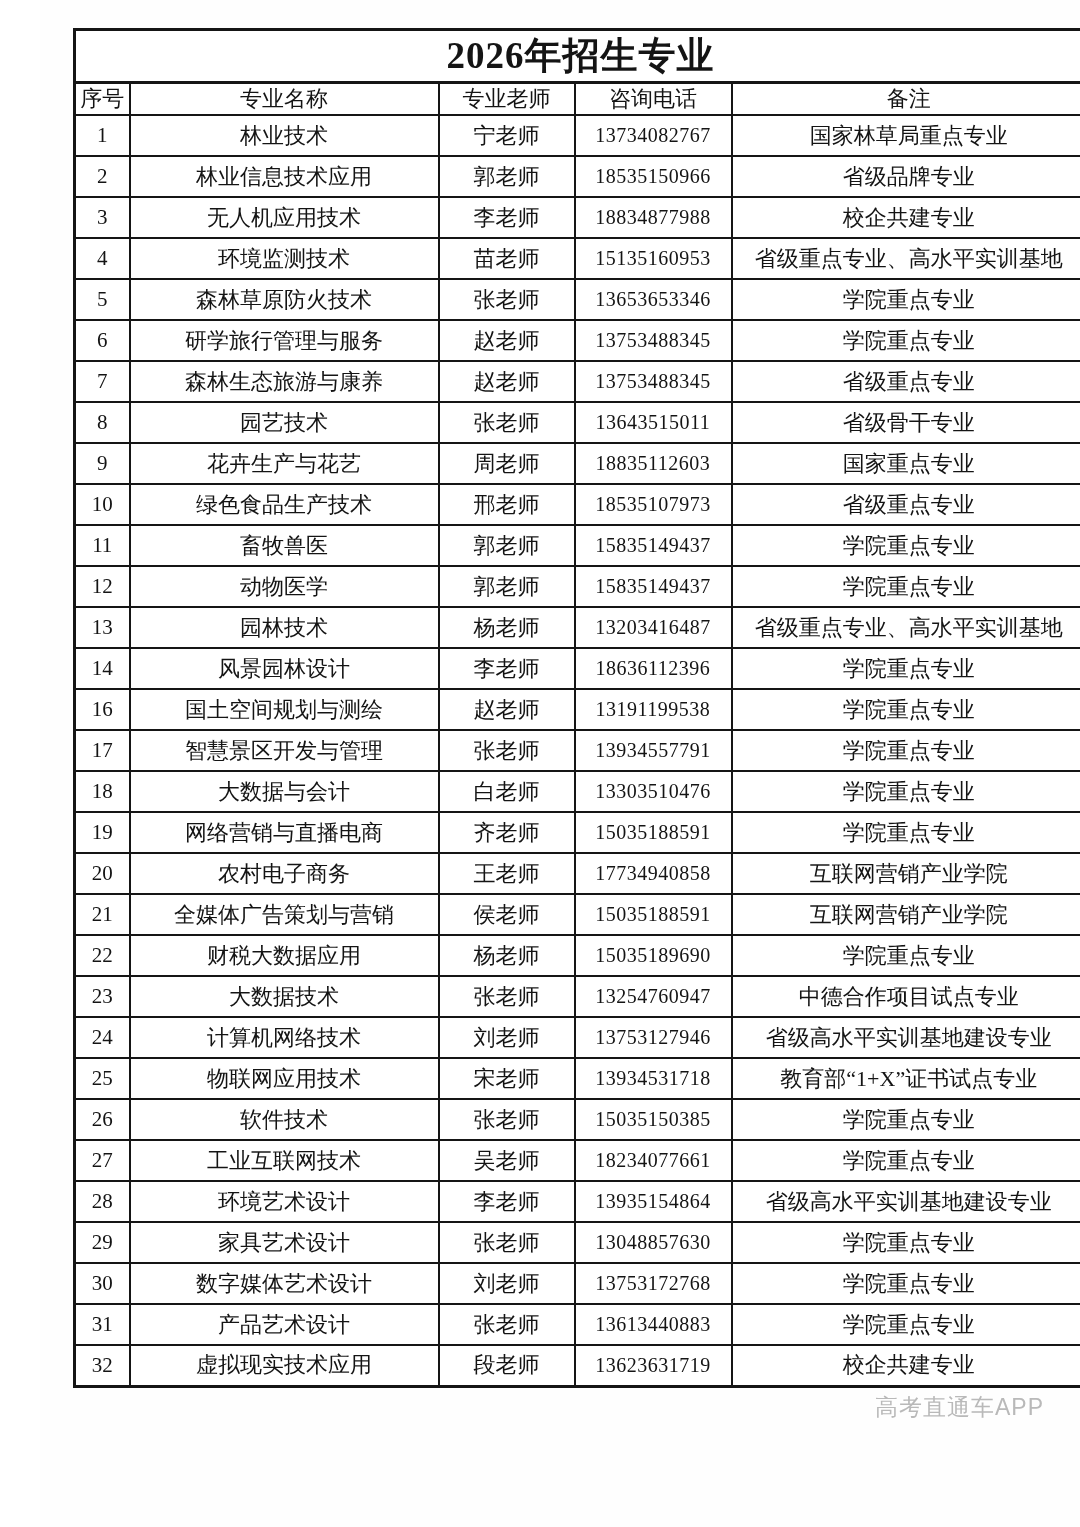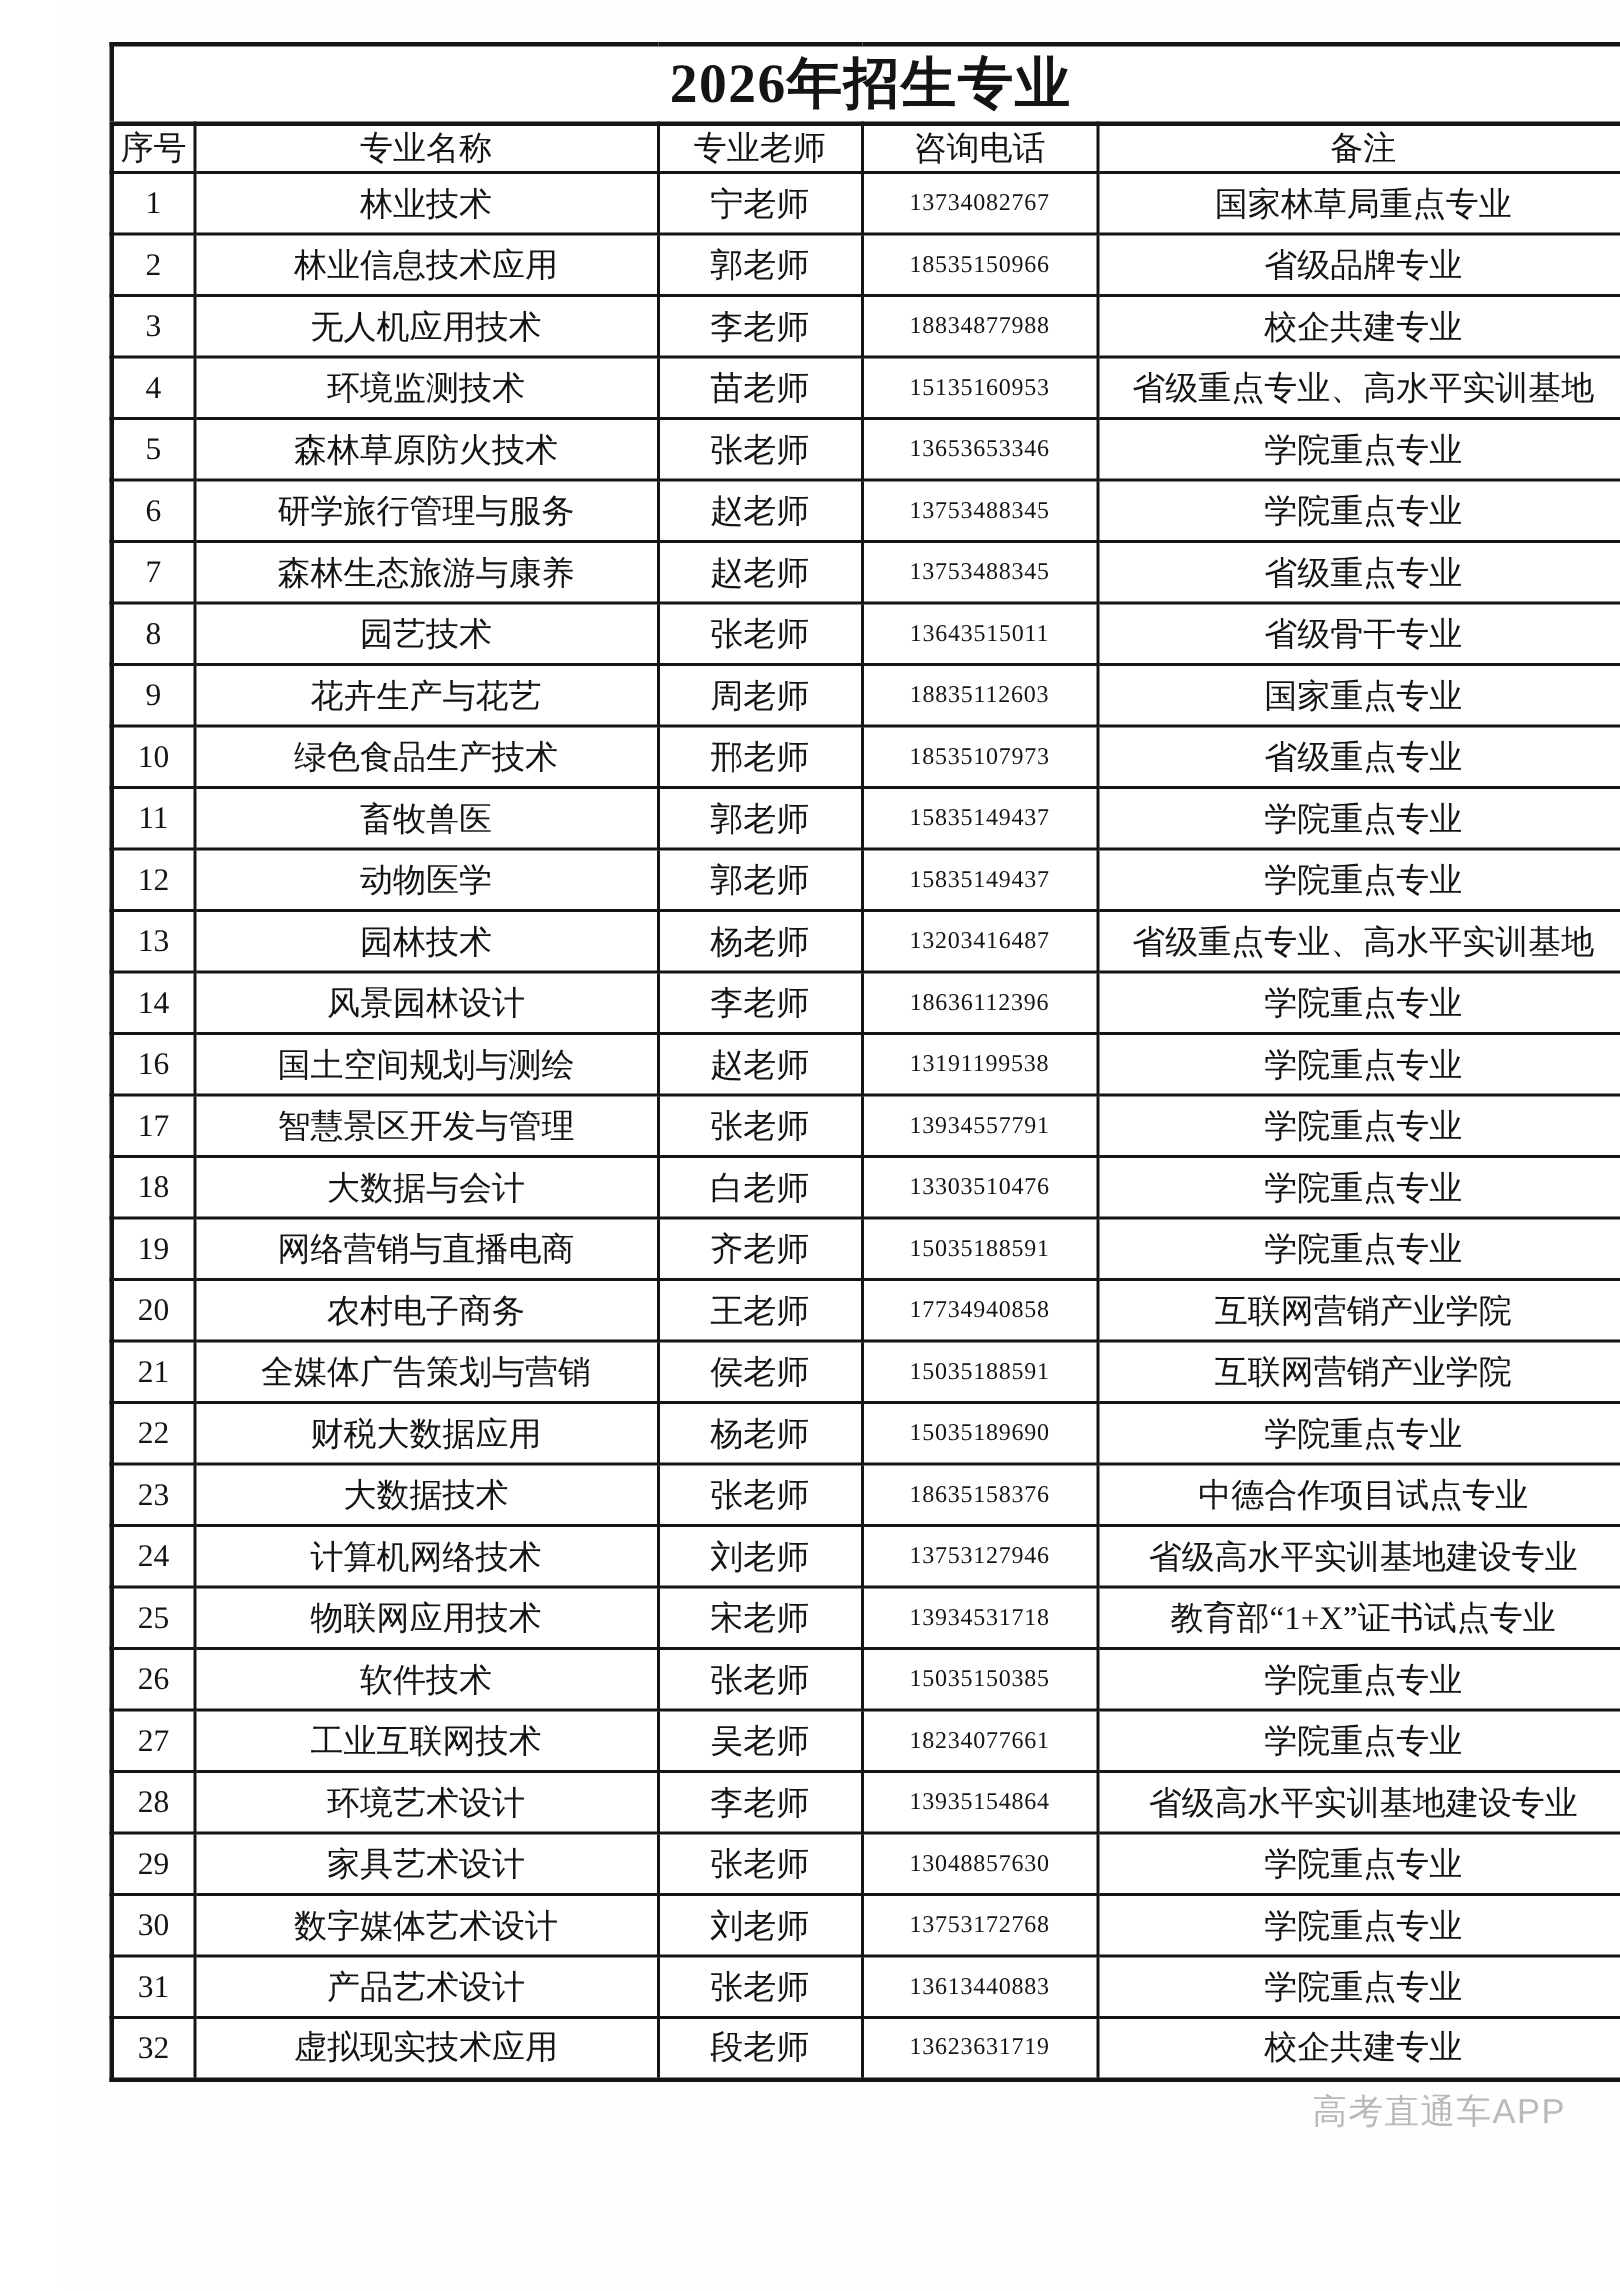--- a/index.html
+++ b/index.html
@@ -45,21 +45,21 @@
   }
   tr.header-row th {
     height: 25px;
     font-size: 22px;
   }
   tr.data-row td {
     height: 41px;
     font-size: 22px;
   }
   tr.data-row td.c0 { font-size: 21px; }
-  tr.data-row td.c3 { font-size: 16px; letter-spacing: 0.5px; }
+  tr.data-row td.c3 { font-size: 20px; letter-spacing: 0.5px; }
   
   col.w0 { width: 55px; }
   col.w1 { width: 309px; }
   col.w2 { width: 136px; }
   col.w3 { width: 157px; }
   col.w4 { width: 355px; }
   
   table.enroll { border: 3px solid #151515; }
   .watermark {
     position: absolute;
@@ -241,21 +241,21 @@
           <td class="c0">22</td>
           <td class="c1">财税大数据应用</td>
           <td class="c2">杨老师</td>
           <td class="c3">15035189690</td>
           <td class="c4">学院重点专业</td>
         </tr>
         <tr class="data-row">
           <td class="c0">23</td>
           <td class="c1">大数据技术</td>
           <td class="c2">张老师</td>
-          <td class="c3">18635158376</td>
+          <td class="c3">13254760947</td>
           <td class="c4">中德合作项目试点专业</td>
         </tr>
         <tr class="data-row">
           <td class="c0">24</td>
           <td class="c1">计算机网络技术</td>
           <td class="c2">刘老师</td>
           <td class="c3">13753127946</td>
           <td class="c4">省级高水平实训基地建设专业</td>
         </tr>
         <tr class="data-row">

